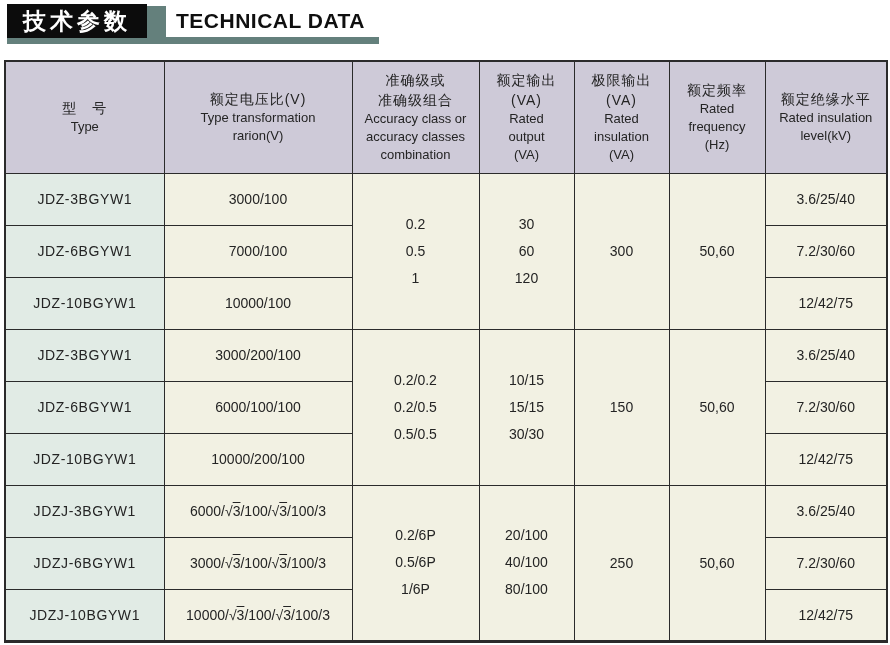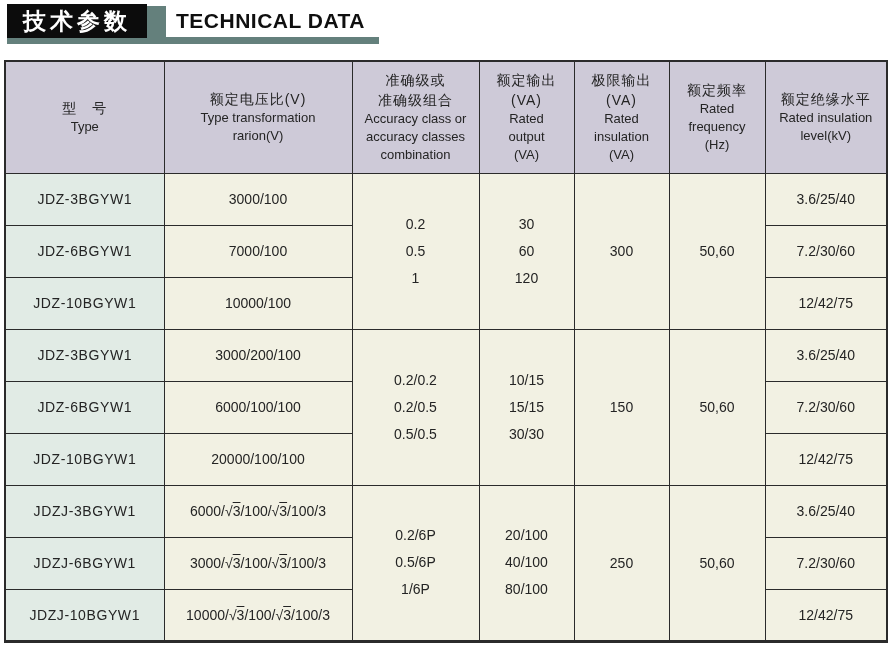--- a/index.html
+++ b/index.html
@@ -150,21 +150,21 @@
         <td rowspan="3">50,60</td>
         <td>3.6/25/40</td>
       </tr>
       <tr>
         <td class="model">JDZ-6BGYW1</td>
         <td>6000/100/100</td>
         <td>7.2/30/60</td>
       </tr>
       <tr>
         <td class="model">JDZ-10BGYW1</td>
-        <td>20000/100/100</td>
+        <td>10000/200/100</td>
         <td>12/42/75</td>
       </tr>
 
       <tr>
         <td class="model">JDZJ-3BGYW1</td>
         <td><span>6000/√</span><span class="ov">3</span><span>/100/√</span><span class="ov">3</span><span>/100/3</span></td>
         <td rowspan="3" class="stack">
           <div>0.2/6P</div>
           <div>0.5/6P</div>
           <div>1/6P</div>

